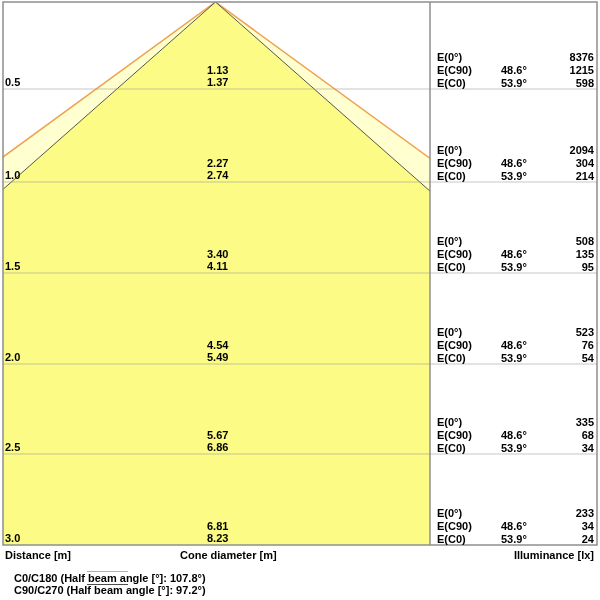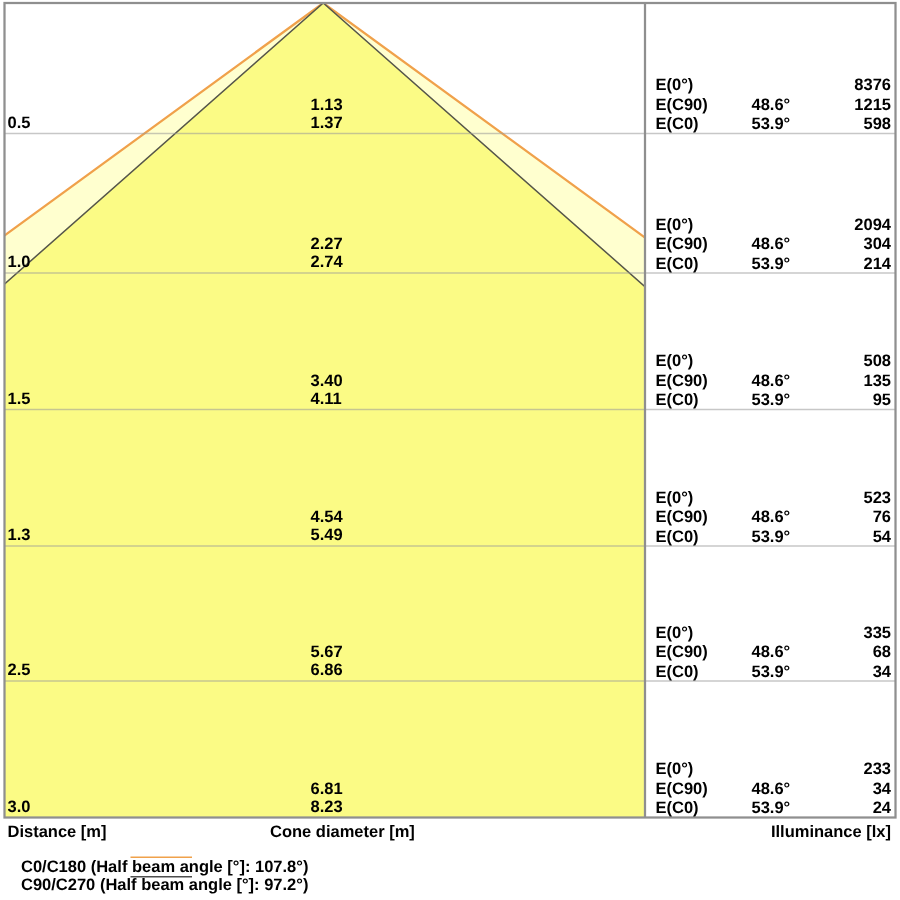--- a/index.html
+++ b/index.html
@@ -46,21 +46,21 @@
     </g>
     <g fill="none" stroke-width="1.5" stroke="#8f8f8f">
       <rect x="3" y="2" width="594" height="543"></rect>
       <line x1="430" y1="2" x2="430" y2="545"></line>
     </g>
   </svg>
 
   <div class="txt dlabel" style="top:76px">0.5</div>
   <div class="txt dlabel" style="top:169px">1.0</div>
   <div class="txt dlabel" style="top:260px">1.5</div>
-  <div class="txt dlabel" style="top:351px">1.3</div>
+  <div class="txt dlabel" style="top:351px">2.0</div>
   <div class="txt dlabel" style="top:441px">2.5</div>
   <div class="txt dlabel" style="top:532px">3.0</div>
 
   <div class="txt cpair" style="top:64px">
     <div>1.13</div>
     <div>1.37</div>
   </div>
   <div class="txt cpair" style="top:157px">
     <div>2.27</div>
     <div>2.74</div>

